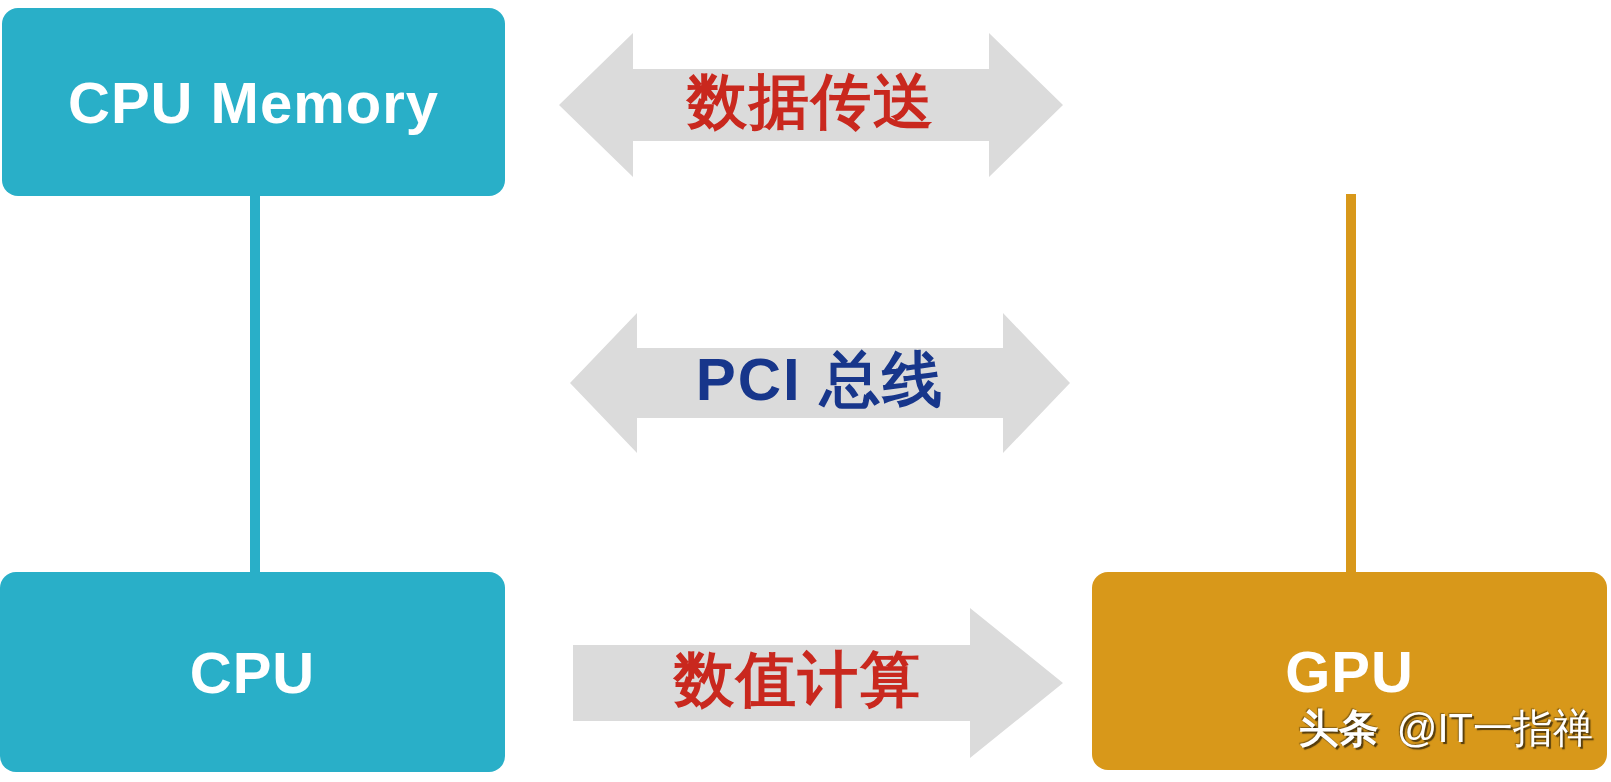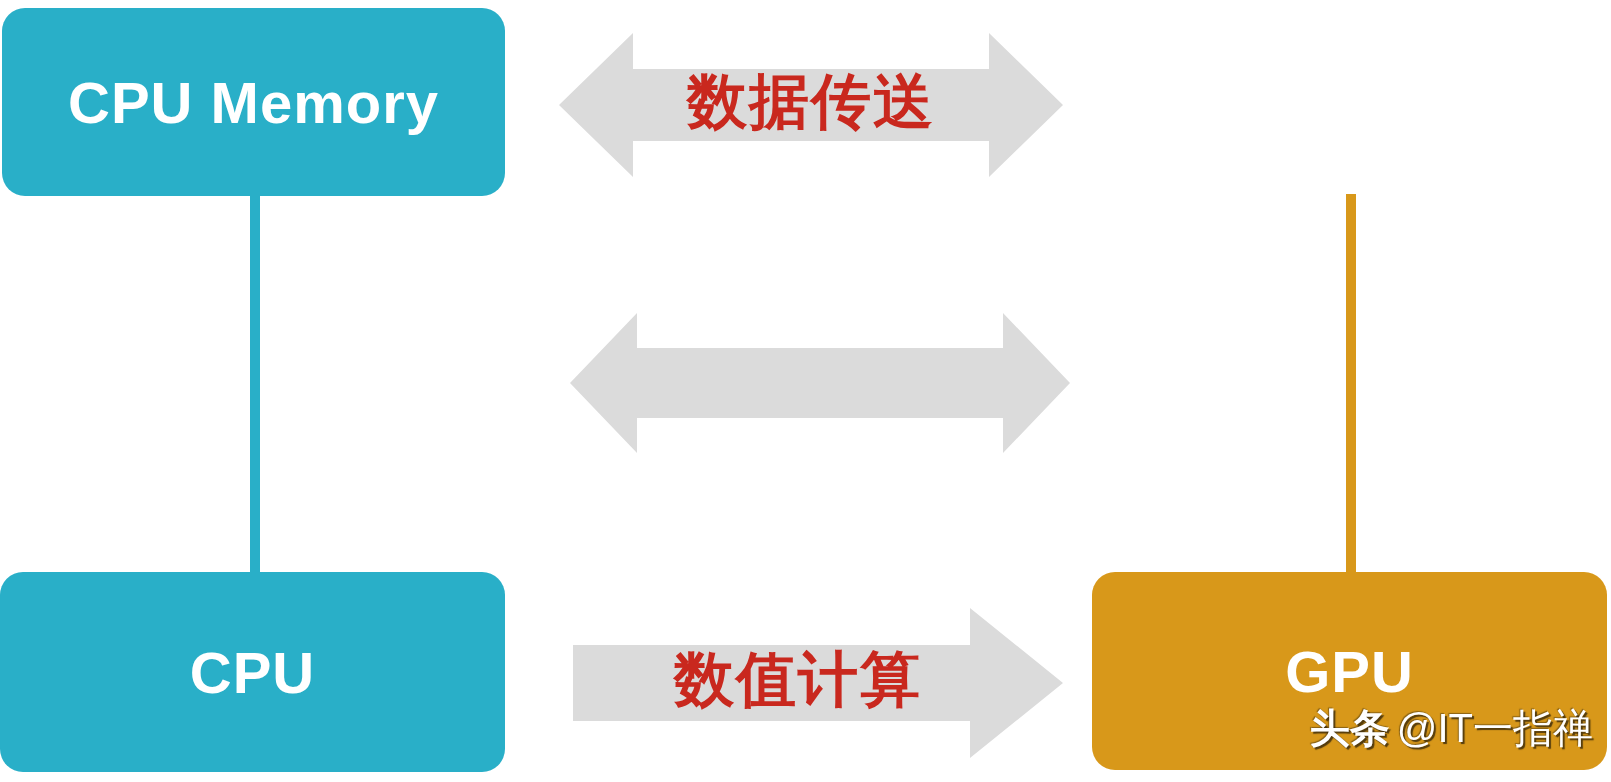--- a/index.html
+++ b/index.html
@@ -15,21 +15,21 @@
   body{font-family:"Liberation Sans","DejaVu Sans",sans-serif;}
   .canvas{
     position:relative;
     width:1611px;
     height:782px;
     background:#ffffff;
     overflow:hidden;
   }
   .box{
     position:absolute;
-    border-radius:23px;
+    border-radius:16px;
     display:flex;
     align-items:center;
     justify-content:center;
     color:var(--box-text);
     font-weight:bold;
     font-size:58px;
     letter-spacing:1px;
     text-align:center;
   }
   .box.teal{background:var(--teal);}
@@ -61,21 +61,21 @@
   #arrow-bottom-label{left:553px;top:605px;width:490px;height:150px;color:var(--red-label);}
   .watermark{
     position:absolute;
     right:18px;
     bottom:26px;
     color:#ffffff;
     font-size:40px;
     white-space:nowrap;
     text-shadow:2px 2px 1px rgba(40,30,10,0.75), -1px -1px 1px rgba(40,30,10,0.45);
   }
-  .watermark .wm-source{font-weight:bold;margin-right:7px;}
+  .watermark .wm-source{font-weight:bold;margin-right:18px;}
   .watermark .wm-handle{font-weight:normal;}
 </style>
 </head>
 <body>
 
 <div class="canvas">
 
   <div class="connector" id="cpu-connector"></div>
   <div class="connector" id="gpu-connector"></div>
 
@@ -90,20 +90,21 @@
   </div>
 
   <svg class="arrow-svg" id="arrow-top-svg" width="504" height="144" viewBox="0 0 504 144">
     <polygon points="0,72 74,0 74,36 430,36 430,0 504,72 430,144 430,108 74,108 74,144"></polygon>
   </svg>
   <div class="arrow-label" id="arrow-top-label">数据传送</div>
 
   <svg class="arrow-svg" id="arrow-middle-svg" width="500" height="140" viewBox="0 0 500 140">
     <polygon points="0,70 67,0 67,35 433,35 433,0 500,70 433,140 433,105 67,105 67,140"></polygon>
   </svg>
+  <div class="arrow-label" id="arrow-middle-label">PCI 总线</div>
 
   <svg class="arrow-svg" id="arrow-bottom-svg" width="490" height="150" viewBox="0 0 490 150">
     <polygon points="0,37 397,37 397,0 490,75 397,150 397,113 0,113"></polygon>
   </svg>
   <div class="arrow-label" id="arrow-bottom-label">数值计算</div>
 
   <div class="watermark">
     <span class="wm-source">头条</span><span class="wm-handle">@IT一指禅</span>
   </div>
 

